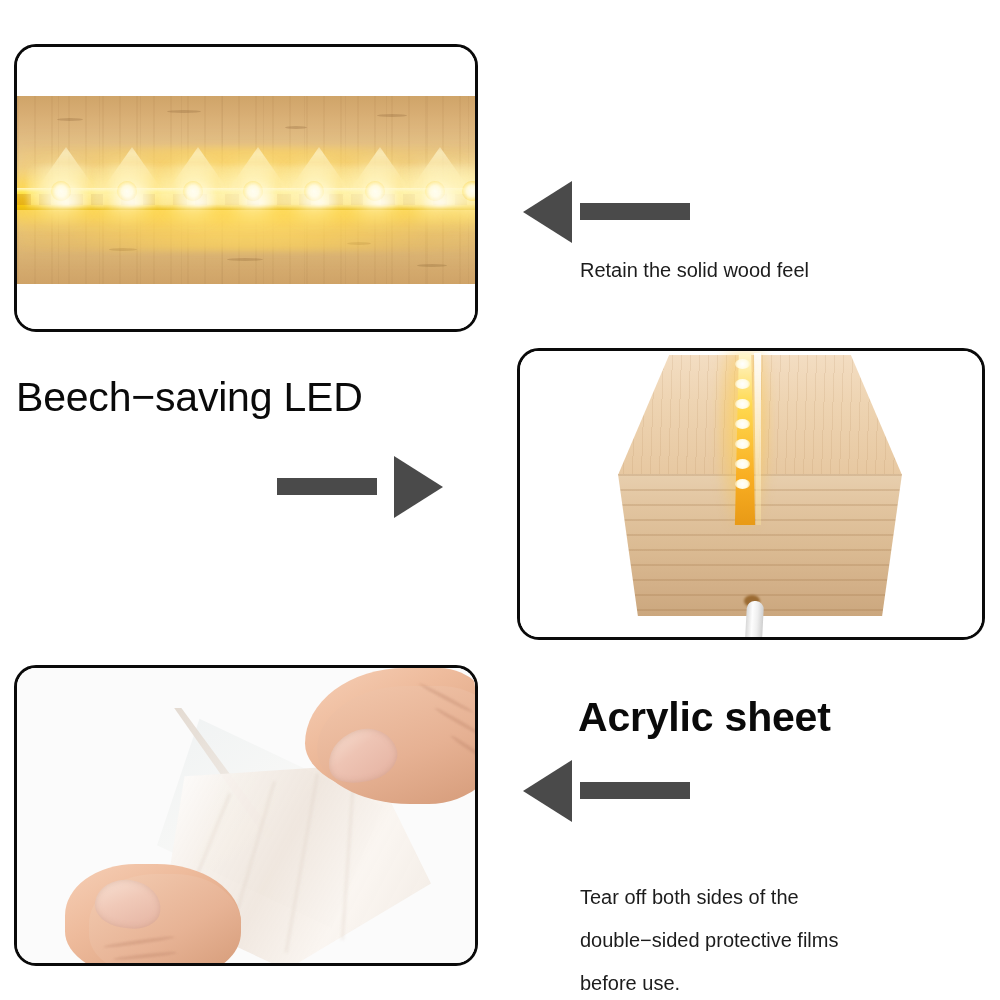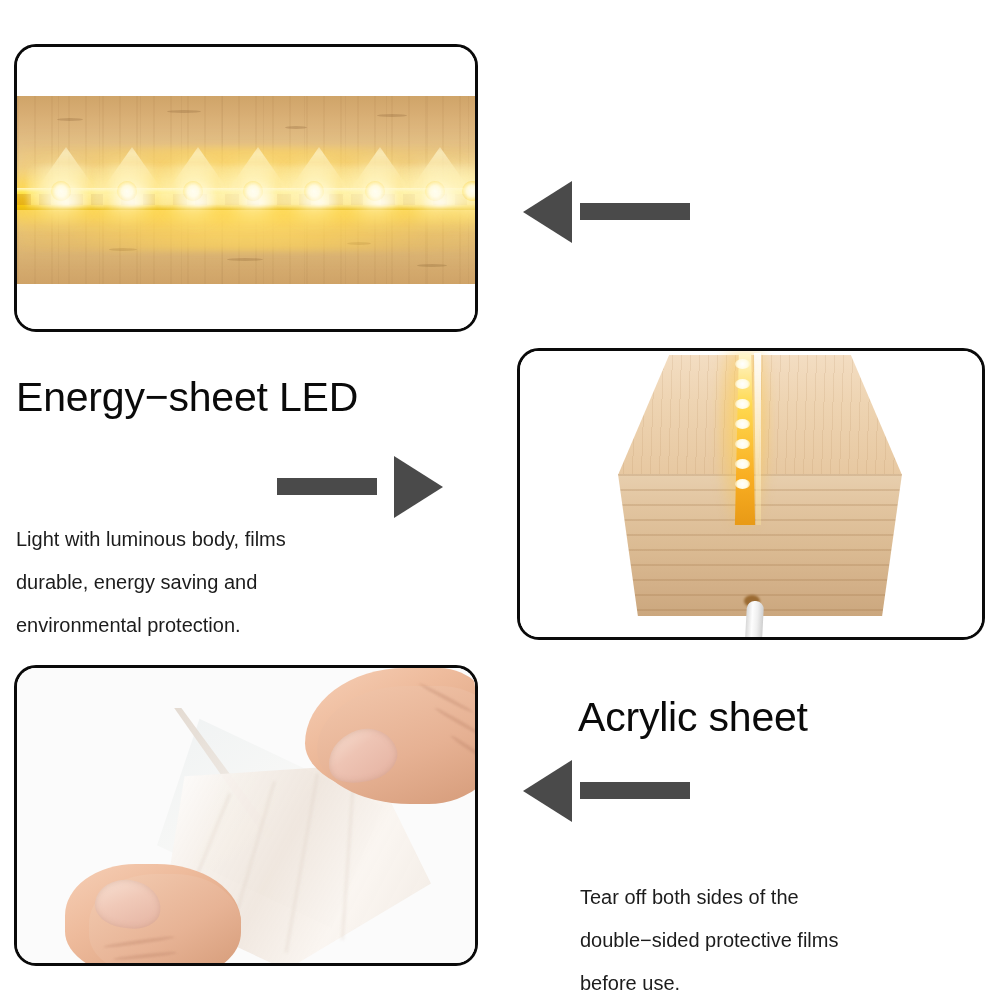--- a/index.html
+++ b/index.html
@@ -262,21 +262,21 @@
     font-weight:400;
     white-space:pre-line;
   }
 
   #h-wood{ left:578px; top:70px; width:400px; }
   #s-wood{ left:580px; top:258px; width:400px; line-height:24px; }
 
   #h-led{ left:16px; top:372px; width:480px; }
   #s-led{ left:16px; top:518px; width:420px; }
 
-  #h-acrylic{ left:578px; top:692px; width:400px; }
+  #h-acrylic{ left:578px; top:692px; width:400px;font-weight:bold; }
   #s-acrylic{ left:580px; top:876px; width:400px; }
 
   
   .arrow-bar{
     position:absolute;
     background:#4a4a4a;
     height:17px;
   }
   .arrow-head{
     position:absolute;
@@ -352,29 +352,27 @@
       <div class="led-flare" style="left:263px; top:118px;"></div>
       <div class="led-flare" style="left:324px; top:118px;"></div>
       <div class="led-flare" style="left:384px; top:118px;"></div>
     </div>
   </div>
 
 
   <div class="arrow-head left" id="arrow1-head"></div>
   <div class="arrow-bar" id="arrow1-bar"></div>
 
-
-  <div class="heading" id="h-led">Energy−sheet LED</div>
+  <div class="subtext" id="s-wood">Retain the solid wood feel</div>
+
+  <div class="heading" id="h-led">Beech−saving LED</div>
 
   <div class="arrow-bar" id="arrow2-bar"></div>
   <div class="arrow-head right" id="arrow2-head"></div>
 
-  <div class="subtext" id="s-led">Light with luminous body,  films
-durable,  energy saving and
-environmental protection.</div>
 
   <div class="photo-card" id="card-block">
     <div class="block-stage">
       <div class="block-top">
         <div class="block-top-grain"></div>
       </div>
       <div class="block-face">
         <div class="block-face-grain"></div>
       </div>
       <div class="groove-glow"></div>

